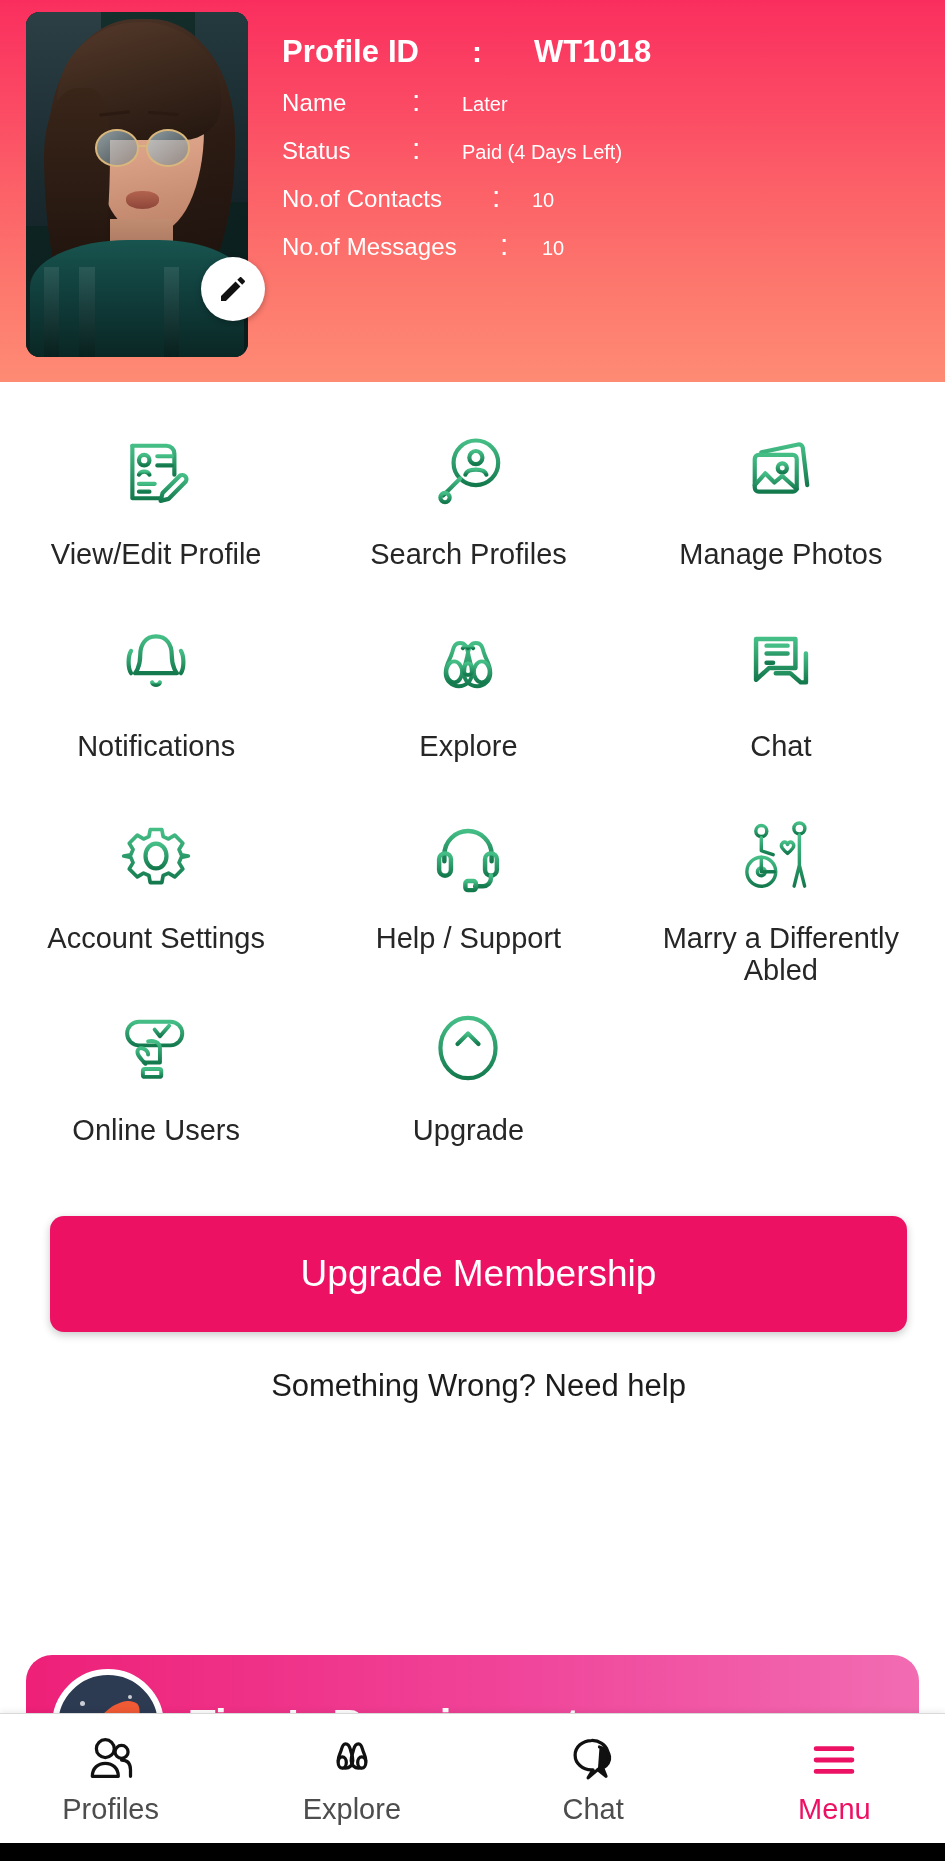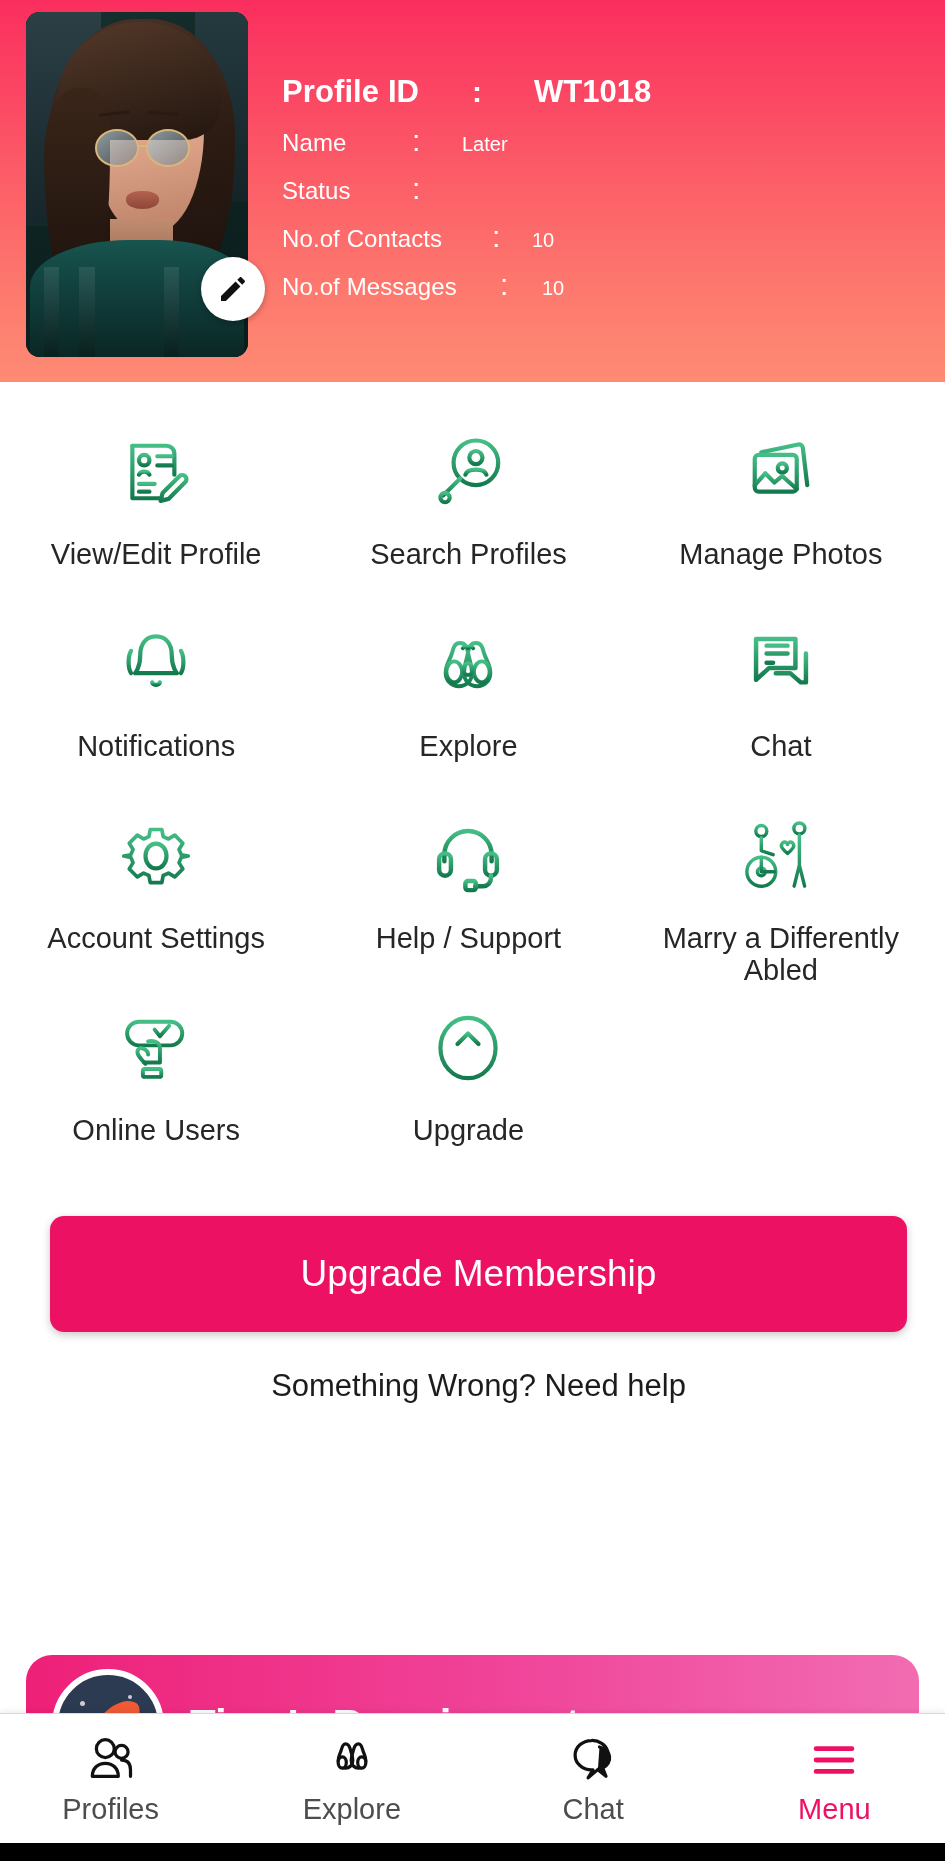--- a/index.html
+++ b/index.html
@@ -92,21 +92,21 @@
     align-items: baseline;
     color: #ffffff;
     margin-bottom: 14px;
     white-space: nowrap;
   }
   .info-row .k { font-size: 24px; letter-spacing: .1px; }
   .info-row .c { font-size: 30px; }
   .info-row .v { font-size: 20px; }
   .row-id .k { width: 190px; font-weight: bold; font-size: 31px; }
   .row-id .c { width: 62px; text-align:left; font-weight:bold; }
-  .row-id .v { font-weight: bold; font-size: 31px; margin-top: 40px; }
+  .row-id .v { font-weight: bold; font-size: 31px; }
 
   .row-name .k { width: 130px; }
   .row-name .c { width: 50px; }
 
   .row-status .k { width: 130px; }
   .row-status .c { width: 50px; }
 
   .row-contacts .k { width: 210px; }
   .row-contacts .c { width: 40px; }
 
@@ -260,20 +260,21 @@
         <span class="v">WT1018</span>
       </div>
       <div class="info-row row-name">
         <span class="k">Name</span>
         <span class="c">:</span>
         <span class="v">Later</span>
       </div>
       <div class="info-row row-status">
         <span class="k">Status</span>
         <span class="c">:</span>
+        <span class="v">Paid (4 Days Left)</span>
       </div>
       <div class="info-row row-contacts">
         <span class="k">No.of Contacts</span>
         <span class="c">:</span>
         <span class="v">10</span>
       </div>
       <div class="info-row row-messages">
         <span class="k">No.of Messages</span>
         <span class="c">:</span>
         <span class="v">10</span>

